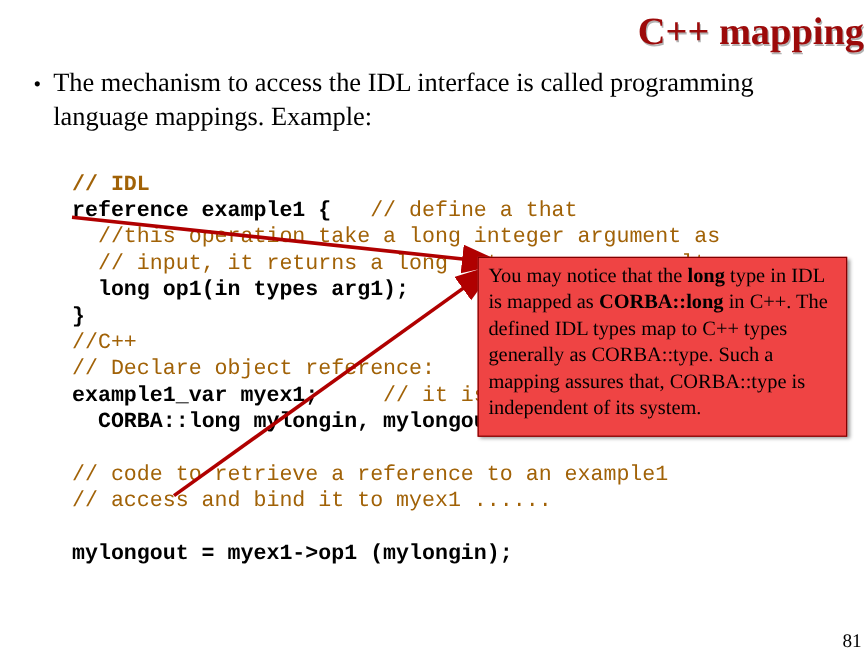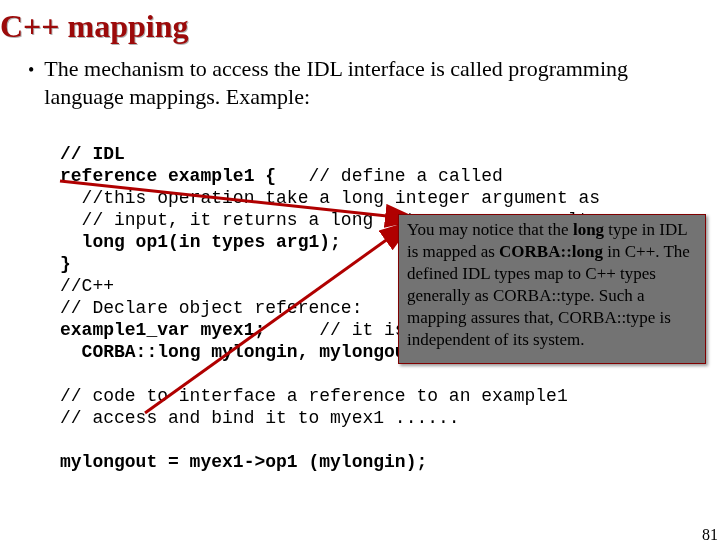--- a/index.html
+++ b/index.html
@@ -11,21 +11,21 @@
     font-family: Georgia, "Times New Roman", serif;
     overflow: hidden;
   }
   .slide {
     position: relative;
     width: 720px;
     height: 540px;
     box-sizing: border-box;
   }
   .title {
-    text-align: left;
+    text-align: right;
     font-family: "Comic Sans MS", "Comic Sans", cursive;
     font-size: 32px;
     font-weight: bold;
     color: #9c0a0a;
     margin-top: 8px;
     text-shadow: 1px 1px 0 rgba(0,0,0,0.3);
   }
   .bullet-row {
     display: flex;
     align-items: flex-start;
@@ -47,27 +47,27 @@
   .code-area {
     position: relative;
     margin: 10px 40px 0 60px;
     font-family: "Courier New", monospace;
     font-size: 18px;
     line-height: 22px;
     color: #000;
     white-space: pre;
   }
   .code-area .bold { font-weight: bold; }
-  .code-area .green { color: #000000; }
+  .code-area .green { color: #a16207; }
   .callout {
     position: absolute;
     right: 14px;
     top: 206px;
     width: 290px;
-    background: #737373;
+    background: #ef4444;
     border: 1px solid #800000;
     box-shadow: 2px 2px 3px rgba(0,0,0,0.4);
     padding: 4px 8px 12px 8px;
     font-family: "Comic Sans MS", cursive;
     font-size: 17px;
     line-height: 22px;
     color: #000;
     z-index: 10;
   }
   .arrow-svg {
@@ -91,31 +91,31 @@
 
   <div class="title">C++ mapping</div>
 
   <div class="bullet-row">
     <div class="bullet-dot">•</div>
     <div class="bullet-text">The mechanism to access the IDL interface is called programming language mappings. Example:</div>
   </div>
 
   <div class="code-area">
 <span class="bold green">// IDL</span>
-<span class="bold">reference example1 {</span><span class="green">   // define a called</span>
+<span class="bold">reference example1 {</span><span class="green">   // define a that</span>
   <span class="green">//this operation take a long integer argument as</span>
   <span class="green">// input, it returns a long integer as a result</span>
   <span class="bold">long op1(in types arg1);</span>
 <span class="bold">}</span>
 <span class="green">//C++</span>
 <span class="green">// Declare object reference:</span>
 <span class="bold">example1_var myex1;</span><span class="green">     // it is of type example1</span>
   <span class="bold">CORBA::long mylongin, mylongout;</span>
 
-<span class="green">// code to interface a reference to an example1</span>
+<span class="green">// code to retrieve a reference to an example1</span>
 <span class="green">// access and bind it to myex1 ......</span>
 
 <span class="bold">mylongout = myex1-&gt;op1 (mylongin);</span>
 </div>
 
   <svg class="arrow-svg" style="left:55px; top:163px;" width="380" height="60">
     <defs>
       <marker id="ah1" markerWidth="12" markerHeight="12" refX="10" refY="4" orient="auto">
         <polygon points="0,0 12,4 0,8" fill="#b00000"></polygon>
       </marker>

